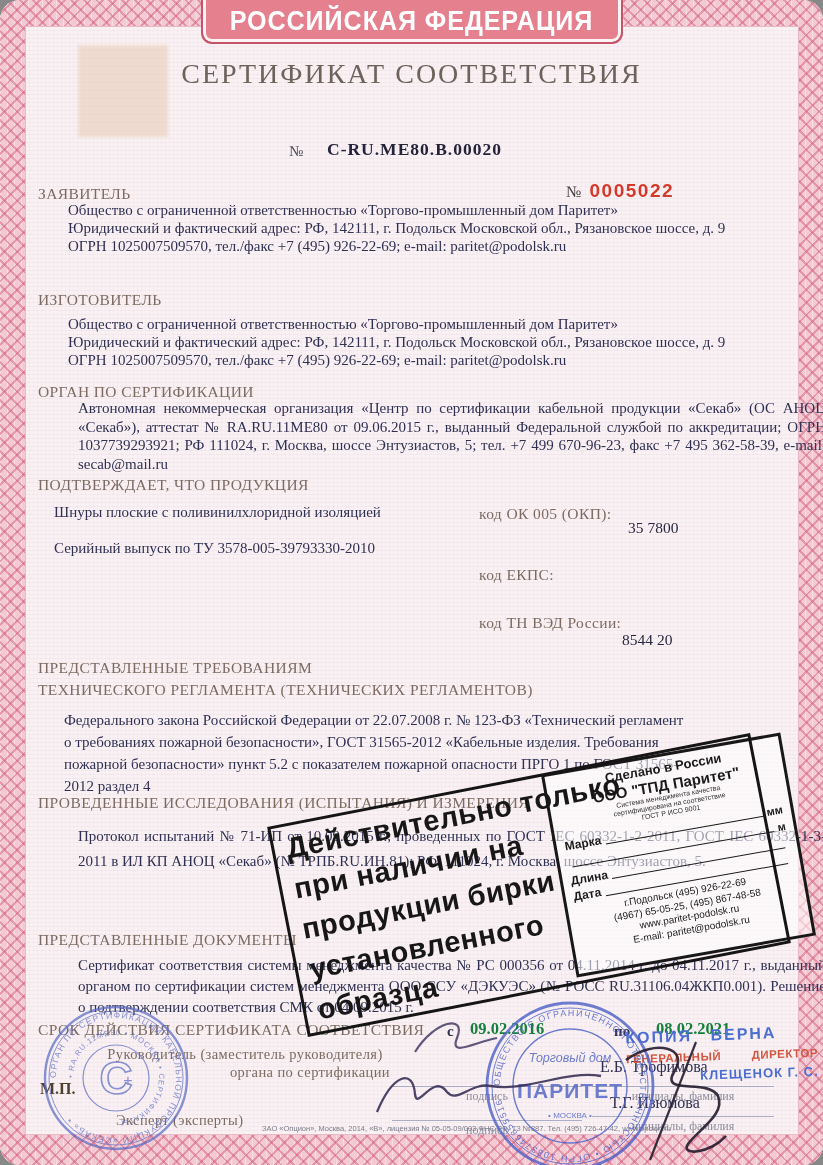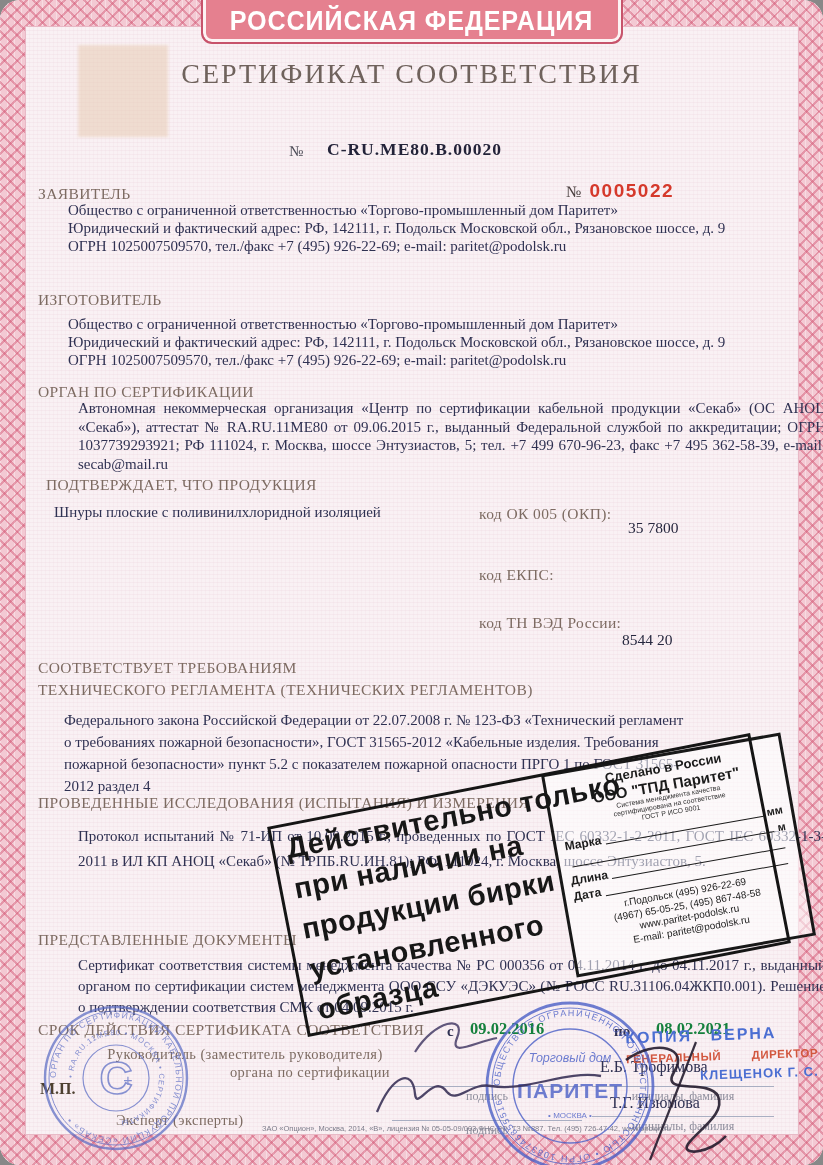--- a/index.html
+++ b/index.html
@@ -99,30 +99,31 @@
   <div class="abs body" style="left:68px;top:237px;width:710px;">ОГРН 1025007509570, тел./факс +7 (495) 926-22-69; e-mail: paritet@podolsk.ru</div>
 
   <div class="abs h" style="left:38px;top:291px;">ИЗГОТОВИТЕЛЬ</div>
   <div class="abs body" style="left:68px;top:315px;width:710px;">Общество с ограниченной ответственностью «Торгово-промышленный дом Паритет»</div>
   <div class="abs body" style="left:68px;top:333px;width:710px;">Юридический и фактический адрес: РФ, 142111,  г. Подольск Московской обл., Рязановское шоссе, д. 9</div>
   <div class="abs body" style="left:68px;top:351px;width:710px;">ОГРН 1025007509570, тел./факс +7 (495) 926-22-69; e-mail: paritet@podolsk.ru</div>
 
   <div class="abs h" style="left:38px;top:383px;">ОРГАН ПО СЕРТИФИКАЦИИ</div>
   <div class="abs body just" style="left:38px;top:399px;width:748px;">Автономная  некоммерческая  организация «Центр по сертификации кабельной продукции «Секаб» (ОС АНОЦ «Секаб»),  аттестат  № RA.RU.11ME80 от 09.06.2015 г.,  выданный  Федеральной  службой  по аккредитации; ОГРН 1037739293921; РФ 111024, г. Москва,  шоссе Энтузиастов, 5;  тел. +7 499 670-96-23, факс +7 495 362-58-39, e-mail: secab@mail.ru</div>
 
-  <div class="abs h" style="left:38px;top:476px;margin-left:8px;">ПОДТВЕРЖДАЕТ, ЧТО ПРОДУКЦИЯ</div>
+  <div class="abs h" style="left:38px;top:476px;">ПОДТВЕРЖДАЕТ, ЧТО ПРОДУКЦИЯ</div>
   <div class="abs body" style="left:54px;top:503px;width:400px;">Шнуры плоские с поливинилхлоридной изоляцией</div>
+  <div class="abs body" style="left:54px;top:539px;width:400px;">Серийный выпуск по ТУ 3578-005-39793330-2010</div>
   <div class="abs h" style="left:479px;top:505px;">код ОК 005 (ОКП):</div>
   <div class="abs codeval" style="left:628px;top:519px;">35 7800</div>
   <div class="abs h" style="left:479px;top:566px;">код ЕКПС:</div>
   <div class="abs codeval" style="left:628px;top:580px;"></div>
   <div class="abs h" style="left:479px;top:614px;">код ТН ВЭД России:</div>
   <div class="abs codeval" style="left:622px;top:631px;">8544 20</div>
 
-  <div class="abs h" style="left:38px;top:659px;">СООТВЕТСТВУЕТ ТРЕБОВАНИЯМ</div>
+  <div class="abs h" style="left:38px;top:659px;">ПРЕДСТАВЛЕННЫЕ ТРЕБОВАНИЯМ</div>
   <div class="abs h" style="left:38px;top:681px;text-align:right;">ТЕХНИЧЕСКОГО РЕГЛАМЕНТА (ТЕХНИЧЕСКИХ РЕГЛАМЕНТОВ)</div>
   <div class="abs body" style="left:64px;top:709px;width:628px;line-height:22px;">Федерального закона Российской Федерации от 22.07.2008 г. № 123-ФЗ «Технический регламент о требованиях  пожарной безопасности»,  ГОСТ 31565-2012 «Кабельные изделия. Требования пожарной безопасности»  пункт 5.2 с показателем пожарной опасности ПРГО 1 по ГОСТ 31565-2012 раздел 4</div>
 
   <div class="abs h" style="left:38px;top:794px;">ПРОВЕДЕННЫЕ ИССЛЕДОВАНИЯ (ИСПЫТАНИЯ) И ИЗМЕРЕНИЯ</div>
   <div class="abs body just" style="left:38px;top:824px;width:748px;line-height:25px;">Протокол  испытаний  № 71-ИП  от  10.09.2015 г.,  проведенных  по  ГОСТ IEC 60332-1-2-2011,  ГОСТ IEC 60332-1-3-2011  в ИЛ КП АНОЦ «Секаб» (№ ТРПБ.RU.ИН.81); РФ, 111024, г. Москва,  шоссе Энтузиастов, 5.</div>
 
   <div class="abs h" style="left:38px;top:931px;">ПРЕДСТАВЛЕННЫЕ ДОКУМЕНТЫ</div>
   <div class="abs body just" style="left:38px;top:955px;width:748px;line-height:21px;">Сертификат соответствия системы менеджмента качества № РС 000356 от 04.11.2014 г. до 04.11.2017 г.,  выданный  органом  по  сертификации  систем  менеджмента  ООО ССУ «ДЭКУЭС»  (№ РОСС RU.31106.04ЖКП0.001). Решение о подтверждении соответствия СМК от 04.09.2015 г.</div>
 
   <div class="abs h" style="left:38px;top:1021px;">СРОК ДЕЙСТВИЯ СЕРТИФИКАТА СООТВЕТСТВИЯ</div>

